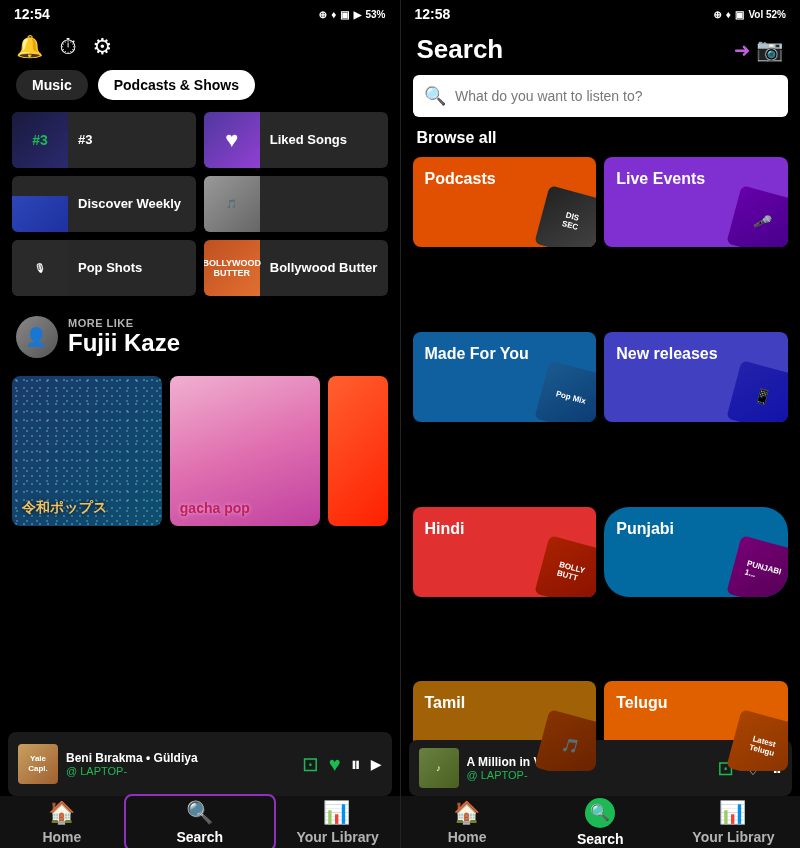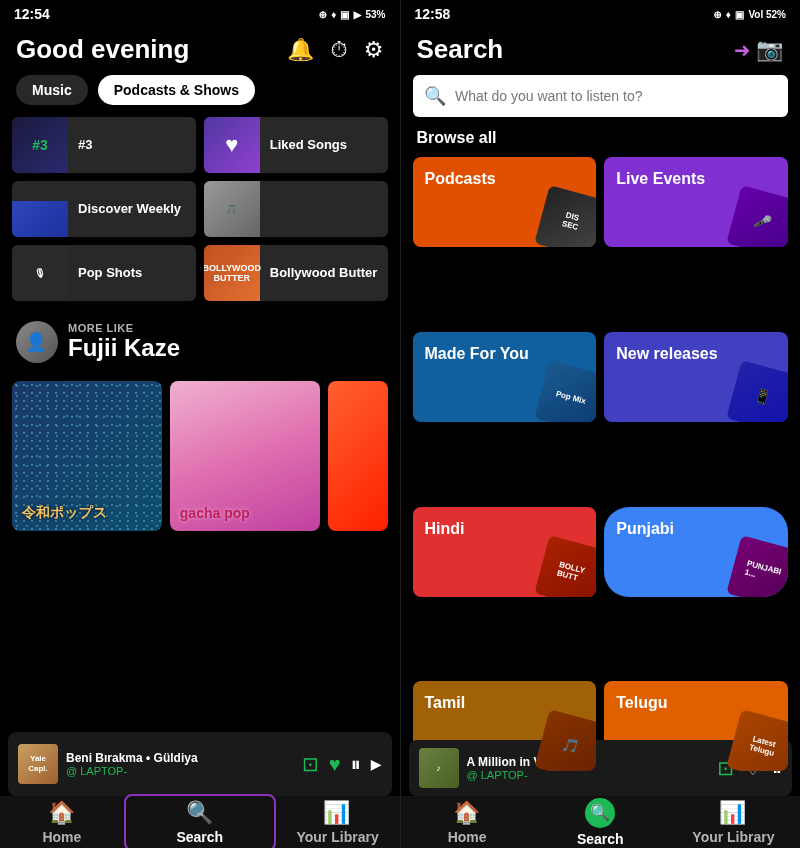--- a/index.html
+++ b/index.html
@@ -310,21 +310,21 @@
       font-size: 9px;
       font-weight: 700;
       color: #fff;
       z-index: 1;
     }
     .bc-podcasts { background: #e05000; }
     .bc-live { background: #8030d0; }
     .bc-made { background: #1060a0; }
     .bc-new { background: #4040c0; }
     .bc-hindi { background: #e03030; }
-    .bc-punjabi { background: #3b82f6; border-radius: 25px; }
+    .bc-punjabi { background: #0369a1; border-radius: 25px; }
     .bc-tamil { background: #a16207; }
     .bc-telugu { background: #e06000; padding-left: 44px; }
 
     .img-podcast { background: #333; }
     .img-live { background: #660099; }
     .img-made { background: #1a5a90; }
     .img-new { background: #3333aa; }
     .img-hindi { background: #aa2200; }
     .img-punjabi { background: #770077; }
     .img-tamil { background: #883300; }
@@ -383,21 +383,20 @@
     <div class="status-icons">
       <span>⊕</span>
       <span>♦</span>
       <span>▣</span>
       <span>▶</span>
       <span>53%</span>
     </div>
   </div>
 
   <div class="header">
-    <span class="header-title">Good evening</span>
     <div class="header-icons">
       <span class="header-icon">🔔</span>
       <span class="header-icon">⏱</span>
       <span class="header-icon">⚙</span>
     </div>
   </div>
 
   <div class="tabs">
     <button class="tab-btn inactive">Music</button>
     <button class="tab-btn active">Podcasts &amp; Shows</button>

